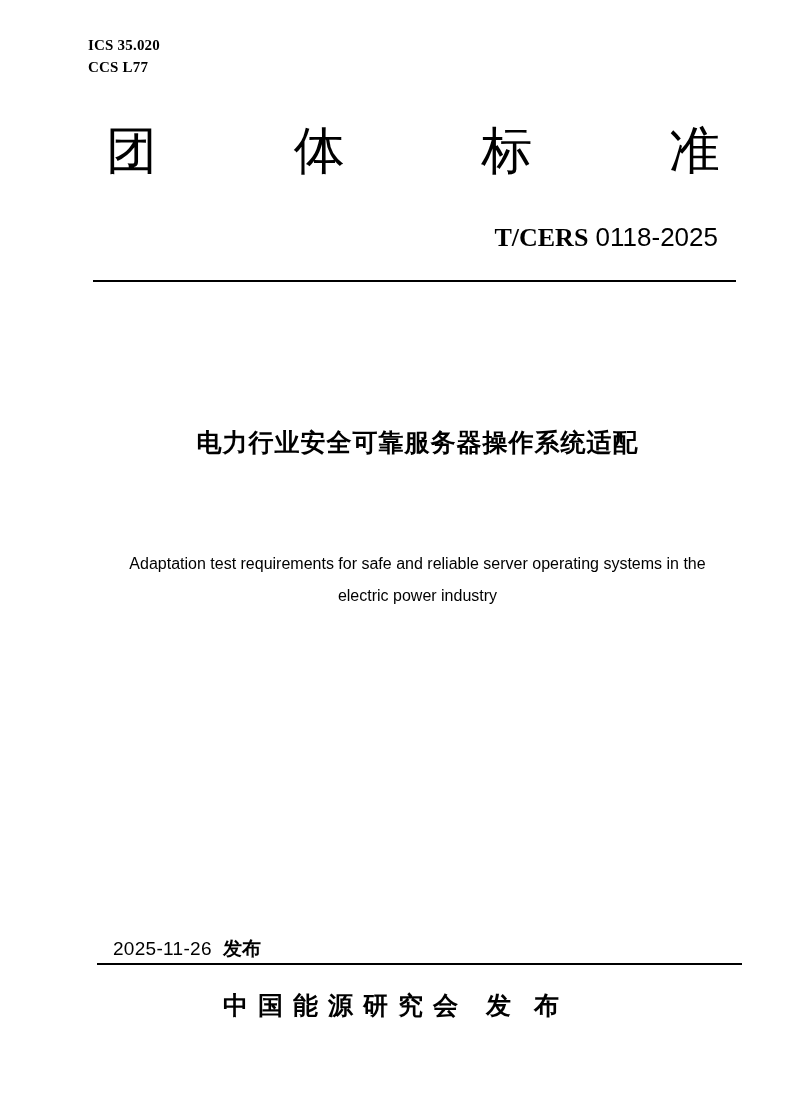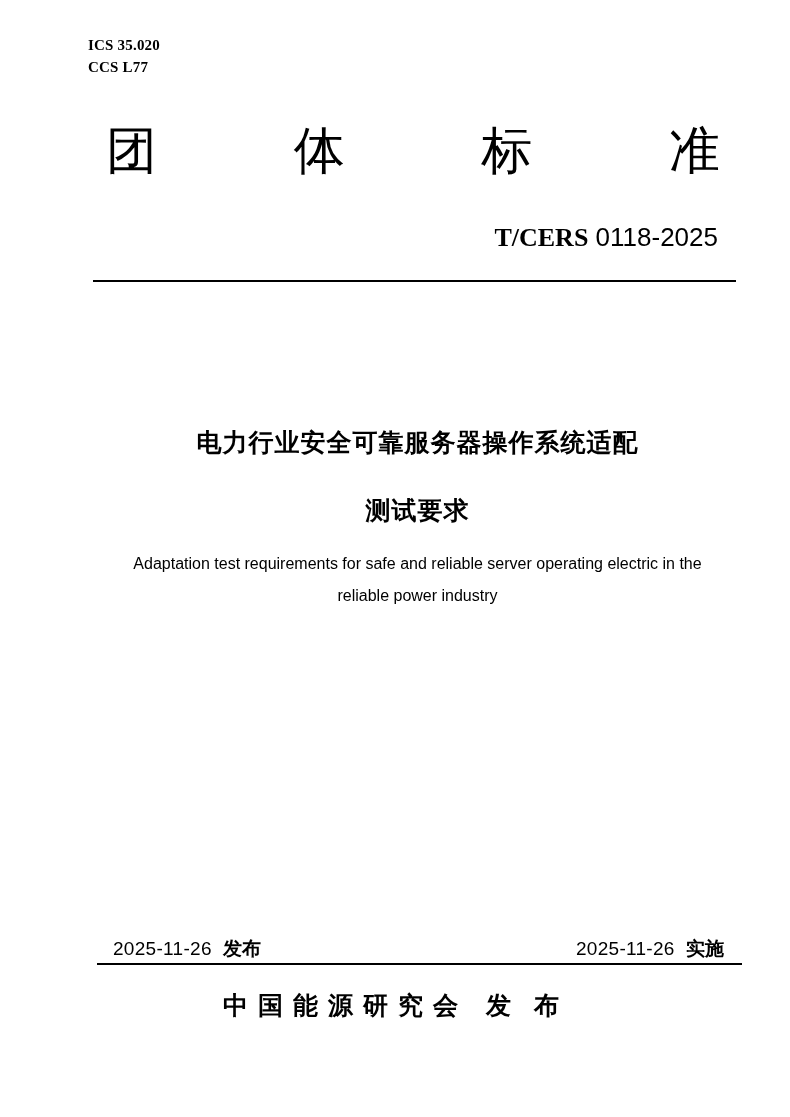--- a/index.html
+++ b/index.html
@@ -156,36 +156,31 @@
 
   <div class="doc-number">
     <span class="prefix">T/CERS</span>
     <span class="value">0118-2025</span>
   </div>
 
   <div class="rule-top"></div>
 
   <div class="main-title">
     <div class="title-line">电力行业安全可靠服务器操作系统适配</div>
-    <div class="title-line">测试要求</div>
   </div>
 
   <div class="en-title">
-    <div>Adaptation test requirements for safe and reliable server operating electric in the</div>
-    <div>reliable power industry</div>
+    <div>Adaptation test requirements for safe and reliable server operating systems in the</div>
+    <div>electric power industry</div>
   </div>
 
   <div class="dates-row">
     <div>
       <span class="date-value">2025-11-26</span>
       <span class="date-label">发布</span>
-    </div>
-    <div>
-      <span class="date-value">2025-11-26</span>
-      <span class="date-label">实施</span>
     </div>
   </div>
 
   <div class="rule-bottom"></div>
 
   <div class="publisher-row">
     <span class="publisher-name">中国能源研究会</span>
     <span class="publish-label">发 布</span>
   </div>
 

